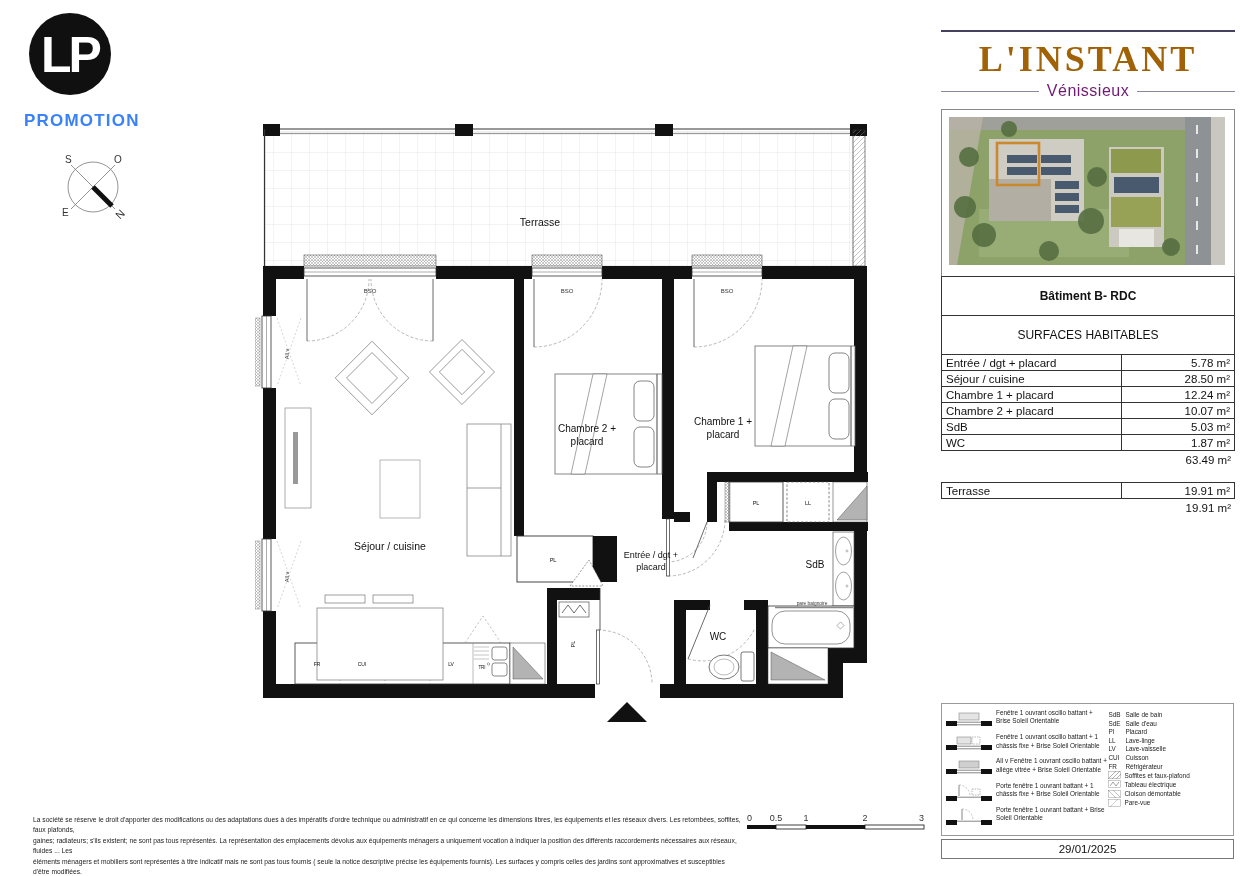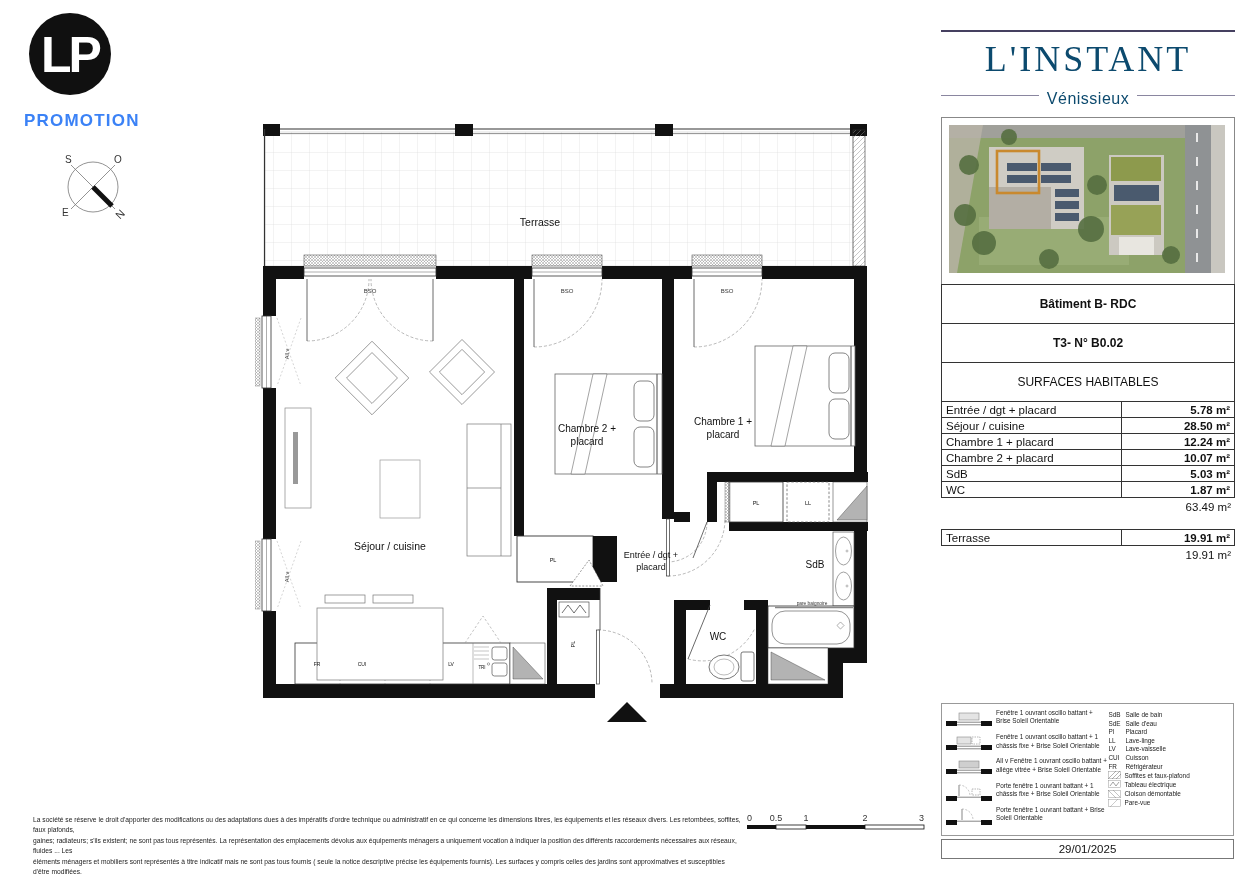--- a/index.html
+++ b/index.html
@@ -10,34 +10,34 @@
   .lp-logo{position:absolute;left:28px;top:12px;width:130px;}
   .lp-word{position:absolute;left:24px;top:111px;font-weight:bold;font-size:17px;
            letter-spacing:1.2px;color:#3b82f6;}
   
   .compass{position:absolute;left:50px;top:144px;}
   
   .plan{position:absolute;left:255px;top:116px;}
   
   .right{position:absolute;left:941px;top:18px;width:294px;}
   .topline{border-top:2px solid #454060;margin-top:12px;}
-  .project{text-align:center;font-family:"Liberation Serif",serif;font-weight:normal;
-           font-size:36px;color:#0c4a6e;letter-spacing:3px;margin-top:6px;}
+  .project{text-align:center;font-family:"Liberation Serif",serif;font-weight:bold;
+           font-size:36px;color:#a16207;letter-spacing:3px;margin-top:6px;}
   .cityrow{display:flex;align-items:center;gap:8px;margin-top:2px;}
   .cityrow .rule{flex:1;border-top:1px solid #8a86a0;}
-  .cityname{color:#0c4a6e;font-size:16px;letter-spacing:0.5px;margin-top:8px;}
+  .cityname{color:#701a75;font-size:16px;letter-spacing:0.5px;}
   .photo{margin-top:9px;border:1px solid #888;padding:7px;background:#fff;}
   .ibox{border:1px solid #333;margin-top:-1px;text-align:center;font-size:12px;
         padding:12px 0;background:#fff;}
   .ibox.bold{font-weight:bold;}
   .stable{border:1px solid #333;margin-top:-1px;}
   .srow{display:flex;border-bottom:1px solid #333;}
   .srow:last-child{border-bottom:none;}
   .sl{flex:1.62;font-size:11.5px;padding:1.5px 0 1.5px 4px;border-right:1px solid #333;}
-  .sv{flex:1;font-size:11.5px;padding:1.5px 4px 1.5px 0;text-align:right;font-weight:bold;}
+  .sv{flex:1;font-size:11.5px;padding:1.5px 4px 1.5px 0;text-align:right;}
   .total{font-size:11.5px;text-align:right;padding:3px 4px 0 0;}
   .terr{margin-top:16px;}
   
   .legend{position:absolute;left:941px;top:703px;width:293px;height:133px;
           border:1px solid #999;box-sizing:border-box;display:flex;
           padding:5px 2px 2px 4px;background:#fff;}
   .leg-left{width:57%;}
   .leg-item{display:flex;gap:4px;margin-bottom:3.2px;align-items:flex-start;}
   .leg-item svg{flex-shrink:0;margin-top:1px;}
   .leg-text{font-size:6.4px;line-height:1.3;color:#222;}
@@ -367,21 +367,20 @@
             <circle cx="142" cy="104" r="13"></circle>
             <circle cx="100" cy="134" r="10"></circle>
           <circle cx="222" cy="130" r="9"></circle>
             <circle cx="60" cy="12" r="8"></circle>
         </g>
         <rect x="48" y="26" width="42" height="42" fill="none" stroke="#c9892e" stroke-width="2.6"></rect>
       </svg>
     </div>
 
     <div class="ibox bold">Bâtiment B- RDC</div>
-    <div class="ibox bold">T3- N° B0.02</div>
     <div class="ibox">SURFACES HABITABLES</div>
 
     <div class="stable">
       <div class="srow">
         <div class="sl">Entrée / dgt + placard</div>
         <div class="sv">5.78 m²</div>
       </div>
       <div class="srow">
         <div class="sl">Séjour / cuisine</div>
         <div class="sv">28.50 m²</div>

